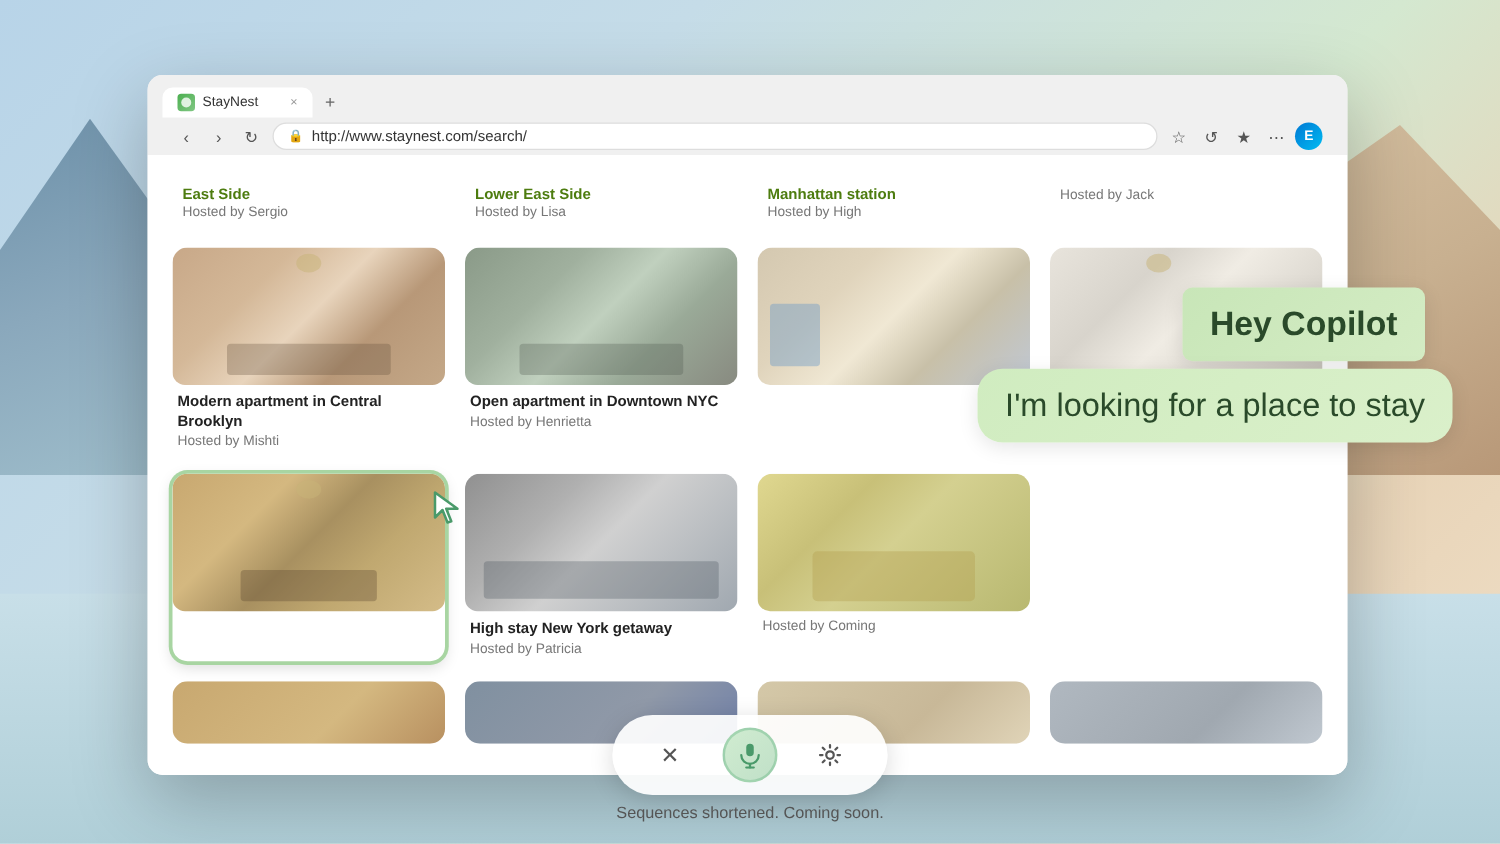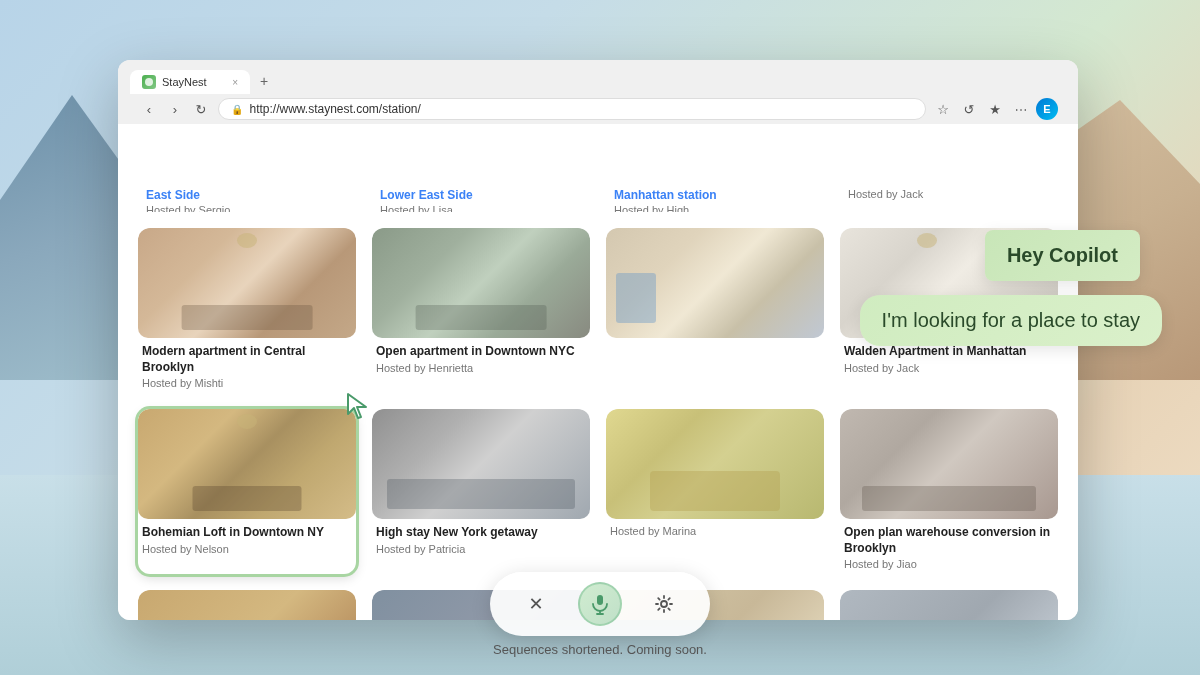--- a/index.html
+++ b/index.html
@@ -281,35 +281,35 @@
     }
 
     
     .copilot-bubble-1 {
       position: absolute;
       top: 230px;
       right: 60px;
       background: linear-gradient(135deg, #c8e6b8, #d4ecc4);
       border-radius: 8px;
       padding: 14px 22px;
-      font-size: 20px;
+      font-size: 27px;
       font-weight: 600;
       color: #2a4a2a;
       z-index: 20;
       box-shadow: 0 4px 16px rgba(0,0,0,0.1);
     }
 
     .copilot-bubble-2 {
       position: absolute;
       top: 295px;
       right: 38px;
       background: linear-gradient(135deg, #d0ecc0, #daf0ca);
       border-radius: 20px;
       padding: 14px 22px;
-      font-size: 20px;
+      font-size: 26px;
       font-weight: 500;
       color: #2a4a2a;
       z-index: 20;
       box-shadow: 0 4px 16px rgba(0,0,0,0.1);
     }
 
     
     .cursor-arrow {
       position: absolute;
       top: 390px;
@@ -380,23 +380,22 @@
     .partial-card {
       background: #fff;
       border-radius: 10px;
       overflow: hidden;
       padding: 8px 8px 6px;
     }
 
     .partial-card-title {
       font-size: 12px;
       font-weight: 600;
-      color: #3b82f6;
+      color: #4d7c0f;
       margin-bottom: 2px;
-      margin-top: 40px;
     }
 
     .partial-card-host {
       font-size: 11px;
       color: #777;
     }
   </style>
 </head>
 <body>
 
@@ -422,21 +421,21 @@
     </div>
 
     <div class="address-bar-row">
       <div class="nav-controls">
         <div class="nav-icon">‹</div>
         <div class="nav-icon">›</div>
         <div class="nav-icon">↻</div>
       </div>
       <div class="address-bar">
         <span class="address-lock">🔒</span>
-        <span>http://www.staynest.com/station/</span>
+        <span>http://www.staynest.com/search/</span>
       </div>
       <div class="toolbar-icons">
         <div class="toolbar-icon">☆</div>
         <div class="toolbar-icon">↺</div>
         <div class="toolbar-icon">★</div>
         <div class="toolbar-icon">⋯</div>
         <div class="edge-icon">E</div>
       </div>
     </div>
   </div>
@@ -502,54 +501,41 @@
       </div>
     </div>
 
     <div class="listings-grid" style="margin-bottom:16px;">
 
       <div class="listing-card highlighted">
         <div class="card-image img-bohemian">
           <div class="chandelier"></div>
           <div class="furniture" style="background:rgba(80,60,40,0.3);width:50%;"></div>
         </div>
-        <div class="card-info">
-          <div class="card-title">Bohemian Loft in Downtown NY</div>
-          <div class="card-host">Hosted by Nelson</div>
-        </div>
       </div>
 
       <div class="listing-card">
         <div class="card-image img-highrise">
           <div style="position:absolute;bottom:10px;left:15px;right:15px;height:30px;background:rgba(70,80,90,0.3);border-radius:3px;"></div>
         </div>
         <div class="card-info">
           <div class="card-title">High stay New York getaway</div>
           <div class="card-host">Hosted by Patricia</div>
         </div>
       </div>
 
       <div class="listing-card">
         <div class="card-image img-family-brooklyn">
           <div style="position:absolute;bottom:8px;left:20%;width:60%;height:40px;background:rgba(180,160,80,0.4);border-radius:4px;"></div>
         </div>
         <div class="card-info">
-          <div class="card-host">Hosted by Marina</div>
-        </div>
-      </div>
-
-      <div class="listing-card">
-        <div class="card-image img-warehouse">
-          <div style="position:absolute;bottom:8px;left:10%;width:80%;height:25px;background:rgba(90,80,70,0.3);border-radius:3px;"></div>
-        </div>
-        <div class="card-info">
-          <div class="card-title">Open plan warehouse conversion in Brooklyn</div>
-          <div class="card-host">Hosted by Jiao</div>
-        </div>
-      </div>
+          <div class="card-host">Hosted by Coming</div>
+        </div>
+      </div>
+
     </div>
 
     <div class="listings-grid">
       <div class="listing-card">
         <div class="card-image img-row5-1" style="height:50px;"></div>
       </div>
       <div class="listing-card">
         <div class="card-image img-row5-2" style="height:50px;"></div>
       </div>
       <div class="listing-card">

